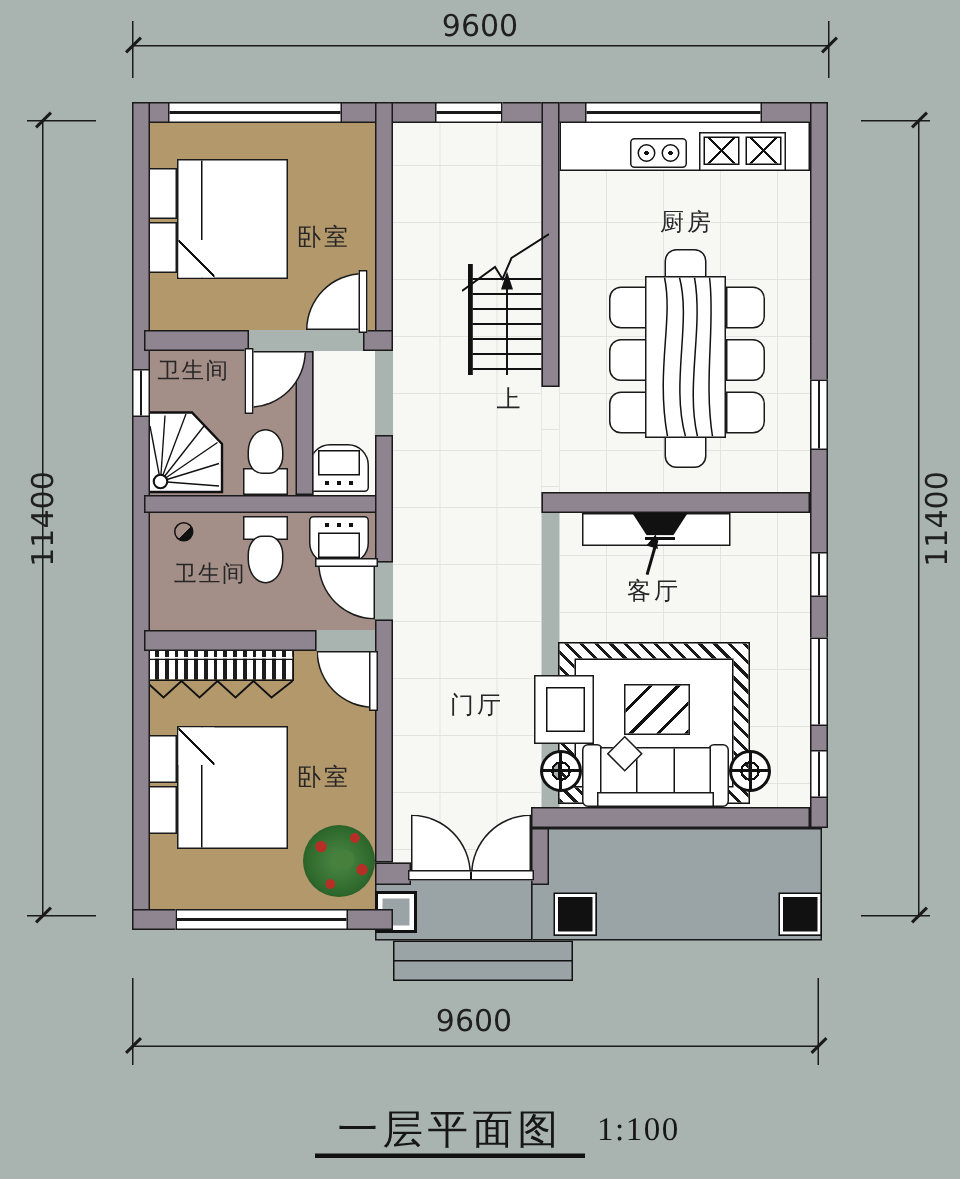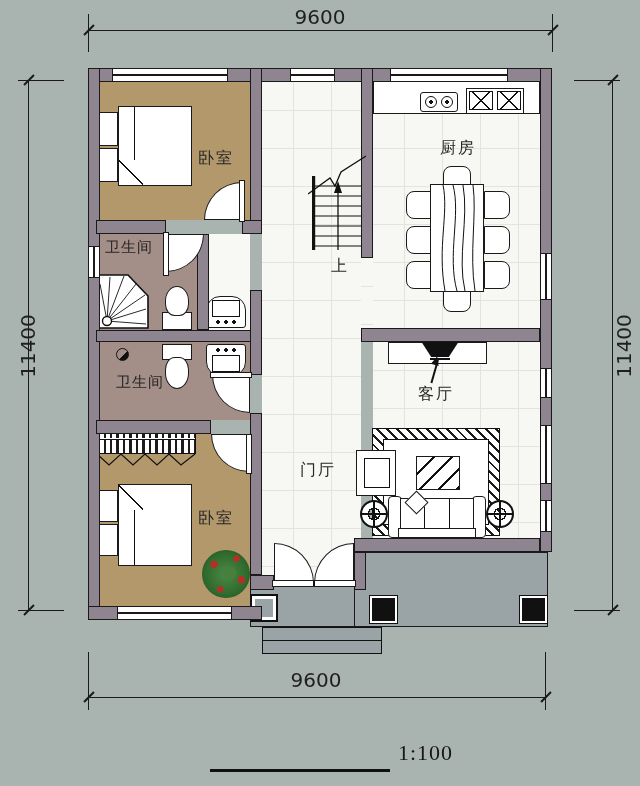--- a/index.html
+++ b/index.html
@@ -244,16 +244,17 @@
   <div class="tick" style="left:22px;top:609px"></div>
   <div class="dimlbl" style="left:-4px;top:334px;width:64px;transform:rotate(-90deg)">11400</div>
 
   <div class="dim" style="left:574px;top:80px;width:46px;height:1px"></div>
   <div class="dim" style="left:574px;top:610px;width:46px;height:1px"></div>
   <div class="dim" style="left:612px;top:80px;width:1px;height:531px"></div>
   <div class="tick" style="left:606px;top:79px"></div>
   <div class="tick" style="left:606px;top:609px"></div>
   <div class="dimlbl" style="left:592px;top:334px;width:64px;transform:rotate(-90deg)">11400</div>
 
+  <div class="lbl" style="left:212px;top:735px;width:176px;text-align:center;font-size:27px;letter-spacing:3px;color:#161616">一层平面图</div>
   <div class="abs" style="left:210px;top:769px;width:180px;height:3px;background:#111"></div>
   <div class="lbl" style="left:398px;top:740px;font-size:22px;letter-spacing:1px;color:#161616">1:100</div>
 
 </div>
 
 </body></html>

